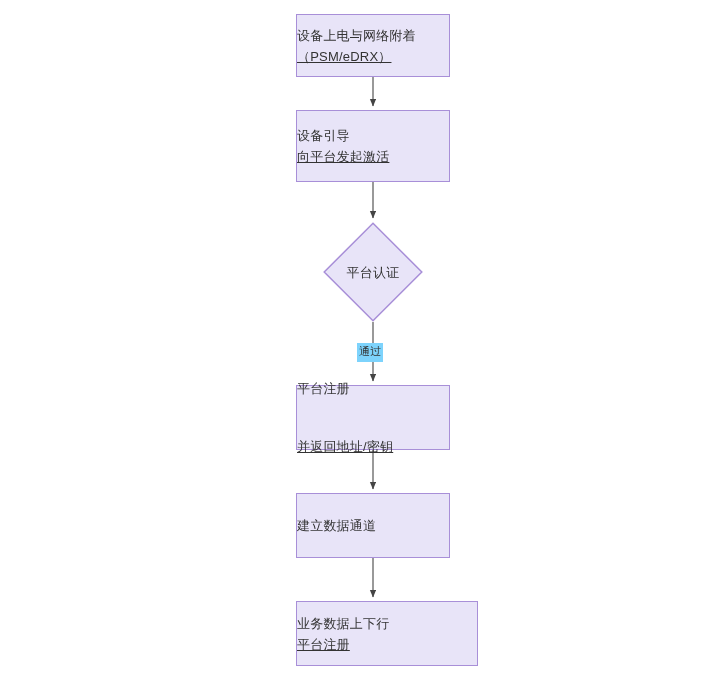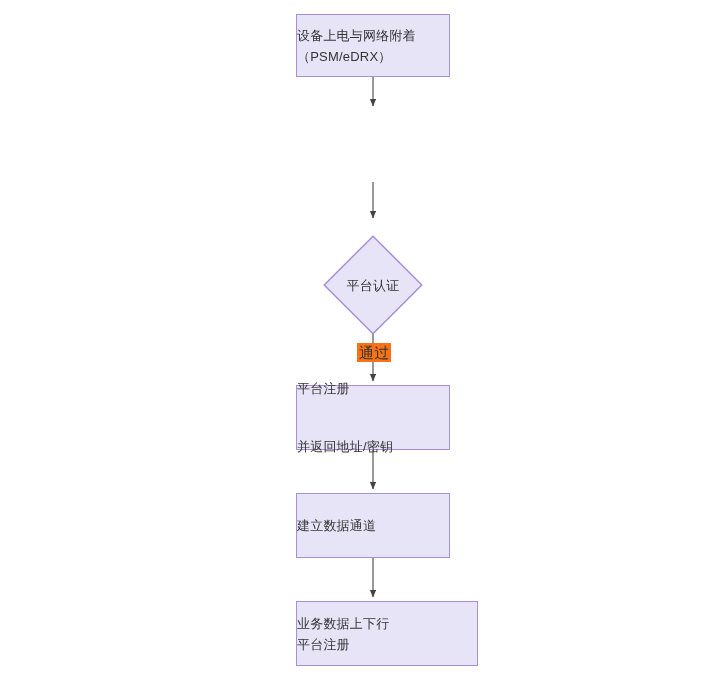--- a/index.html
+++ b/index.html
@@ -36,20 +36,21 @@
     border: 1.5px solid #a88fd8;
     color: #333333;
     font-size: 13px;
     line-height: 21px;
     text-align: center;
     letter-spacing: 0.2px;
     white-space: nowrap;
   }
   .node .line2 {
     display: block;
+    text-decoration: underline;
   }
   .diamond-wrap {
     position: absolute;
     width: 100px;
     height: 100px;
   }
   .diamond-shape {
     position: absolute;
     left: 0;
     top: 0;
@@ -67,27 +68,28 @@
     justify-content: center;
     color: #333333;
     font-size: 13px;
     line-height: 21px;
     text-align: center;
     white-space: nowrap;
     letter-spacing: 0.2px;
   }
   .edge-label {
     position: absolute;
-    background: #f97316;
+    background: #7dd3fc;
     color: #333333;
-    font-size: 15px;
+    font-size: 11px;
     line-height: 17px;
     padding: 1px 2px;
     white-space: nowrap;
     letter-spacing: 0.2px;
+    font-family: Liberation Mono, monospace;
   }
 </style>
 </head>
 <body>
 
 <div id="canvas">
 
   <svg id="edge-layer" viewBox="0 0 726 700" width="726" height="700" aria-hidden="true">
     <defs>
       <marker id="arrowhead" markerWidth="9" markerHeight="9" refX="7.2" refY="3.2" orient="auto" markerUnits="userSpaceOnUse">
@@ -104,22 +106,26 @@
     <line x1="373" y1="450" x2="373" y2="489" stroke="#555555" stroke-width="1.2" marker-end="url(#arrowhead)"></line>
 
     <line x1="373" y1="558" x2="373" y2="597" stroke="#555555" stroke-width="1.2" marker-end="url(#arrowhead)"></line>
   </svg>
 
   <div class="node" style="left:296px; top:14px; width:154px; height:63px;">
     <span class="line1">设备上电与网络附着</span>
     <span class="line2">（PSM/eDRX）</span>
   </div>
 
+  <div class="node" style="left:296px; top:110px; width:154px; height:72px;">
+    <span class="line1">设备引导</span>
+    <span class="line2">向平台发起激活</span>
+  </div>
 
-  <div class="diamond-wrap" style="left:323px; top:235px;">
+  <div class="diamond-wrap" style="left:323px; top:222px;">
     <svg class="diamond-shape" viewBox="0 0 100 100" width="100" height="100" aria-hidden="true">
       <polygon points="50,1.2 98.8,50 50,98.8 1.2,50" fill="#e8e4f8" stroke="#a88fd8" stroke-width="1.5"></polygon>
     </svg>
     <div class="diamond-label">平台认证</div>
   </div>
 
   <div class="edge-label" style="left:357px; top:343px;">通过</div>
 
   <div class="node" style="left:296px; top:385px; width:154px; height:65px;gap:37px;">
     <span class="line1">平台注册</span>

